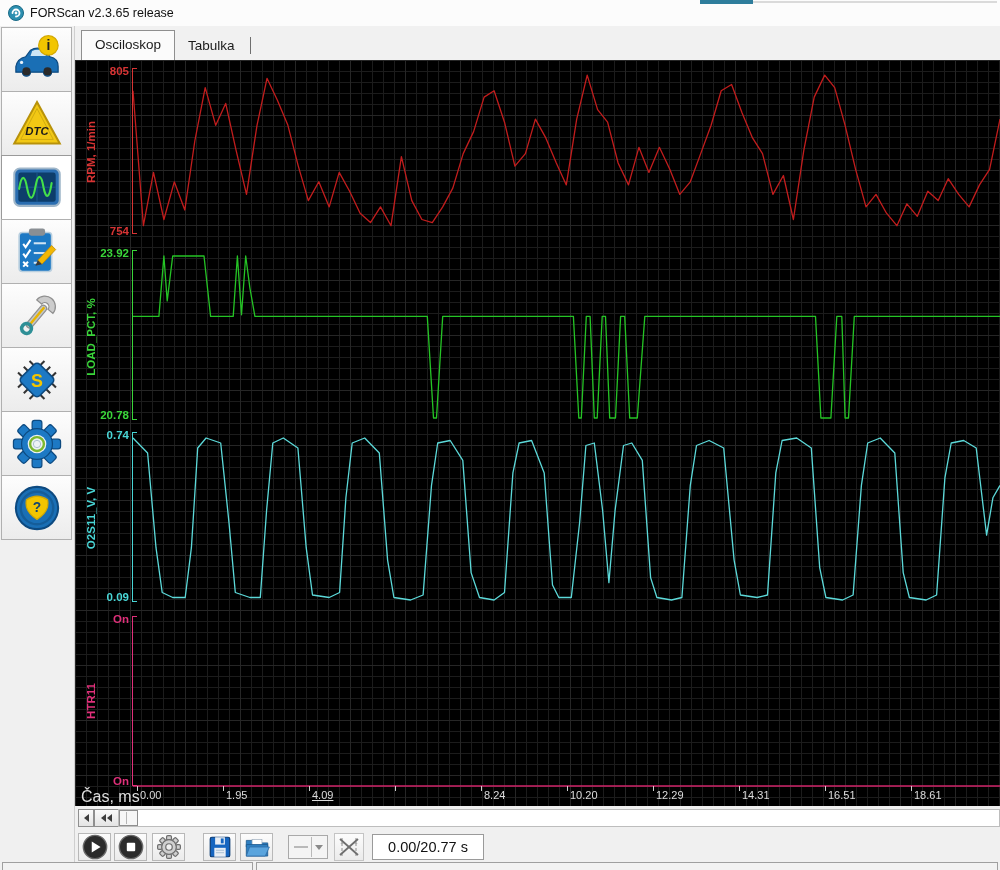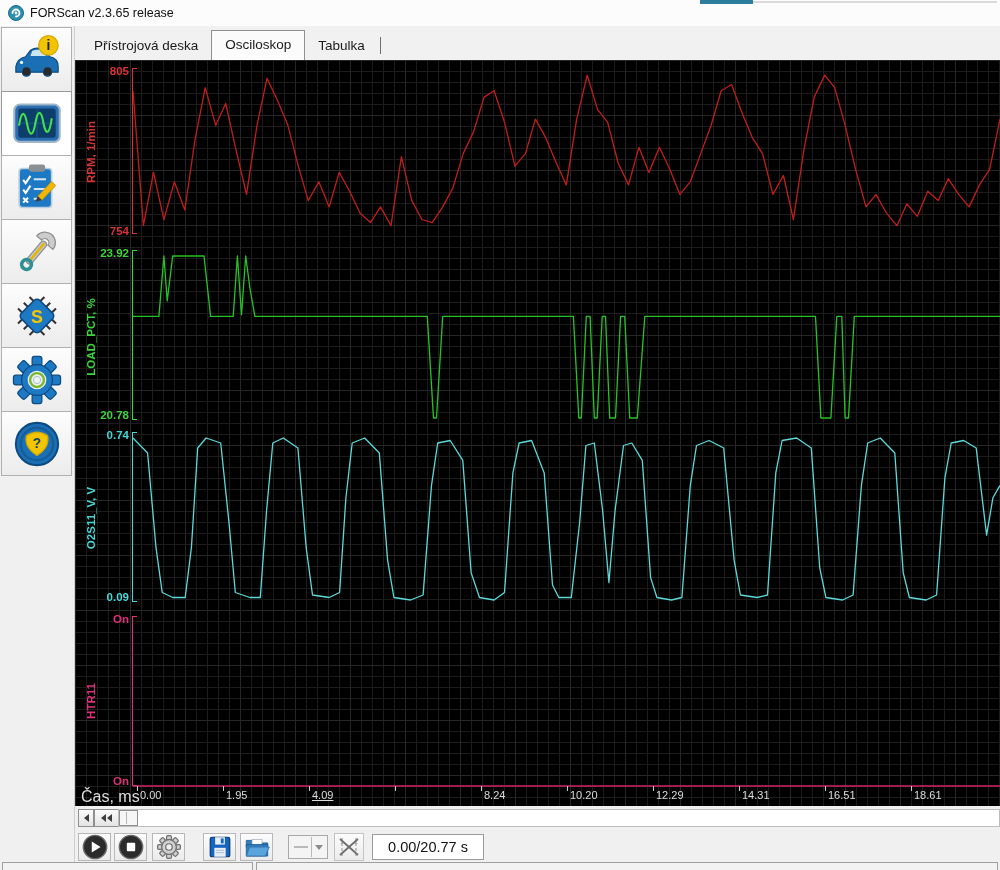--- a/index.html
+++ b/index.html
@@ -108,20 +108,27 @@
         <path d="M6 40 Q8 30 18 28 L24 20 Q32 15 42 20 L48 28 Q58 30 58 40 L58 47 H50 A5 5 0 0 1 40 47 H24 A5 5 0 0 1 14 47 H6 Z" fill="#1a6fb5" stroke="#0d4a80" stroke-width="1.5"></path>
         <path d="M26 21 Q32 17.5 40 21 L43 27 H24 Z" fill="#cde6f5"></path>
         <circle cx="19" cy="46" r="5" fill="#2a2a2a"></circle>
           <circle cx="45" cy="46" r="5" fill="#2a2a2a"></circle>
         <circle cx="13" cy="35" r="2" fill="#e8f2fa"></circle>
         <circle cx="46" cy="14" r="12" fill="#f2c500" stroke="#d4a900" stroke-width="1.5"></circle>
         <text x="46" y="20" text-anchor="middle" font-size="17" font-weight="bold" fill="#222">i</text>
       </svg>
     </div>
 
+    <div class="sb-btn">
+      <svg viewBox="0 0 64 64">
+        <polygon points="32,5 60,56 4,56" fill="#f2c814" stroke="#b8920a" stroke-width="2.5"></polygon>
+        <polygon points="32,13 52,51 12,51" fill="none" stroke="#c9a40e" stroke-width="1"></polygon>
+        <text x="32" y="45" text-anchor="middle" font-size="14" font-weight="bold" font-style="italic" fill="#1a1a1a">DTC</text>
+      </svg>
+    </div>
 
     <div class="sb-btn active">
       <svg viewBox="0 0 64 64">
         <rect x="4" y="8" width="56" height="46" rx="7" fill="#2a6db0" stroke="#9fb6c9" stroke-width="2.5"></rect>
         <rect x="9" y="13" width="46" height="36" rx="3" fill="#0d3d6b"></rect>
         <line x1="32" y1="13" x2="32" y2="49" stroke="#1f5d94" stroke-width="1"></line>
         <line x1="9" y1="31" x2="55" y2="31" stroke="#1f5d94" stroke-width="1"></line>
         <path d="M10 33 C13 15 17 15 20 33 C23 48 27 48 30 31 C33 14 37 14 40 31 C43 46 47 46 50 26" fill="none" stroke="#44e04a" stroke-width="2.6" stroke-linecap="round"></path>
       </svg>
     </div>
@@ -198,21 +205,20 @@
       <svg viewBox="0 0 64 64">
         <circle cx="32" cy="32" r="26" fill="#1a6fb5" stroke="#0d4a80" stroke-width="2.5"></circle>
         <circle cx="32" cy="32" r="20" fill="none" stroke="#155d99" stroke-width="3"></circle>
         <path d="M19 22 Q32 13 45 22 Q48 36 32 46 Q16 36 19 22 Z" fill="#f2c500" stroke="#d4a900" stroke-width="1.5"></path>
         <text x="32" y="37" text-anchor="middle" font-size="17" font-weight="bold" fill="#14456e">?</text>
       </svg>
     </div>
   </div>
 
   <div id="tabbar">
-    <div class="tab">Přístrojová deska</div>
     <div class="tab active">Osciloskop</div>
     <div class="tab">Tabulka</div>
     <div class="tabsep"></div>
   </div>
 
   <div id="chart">
     <svg id="traces" viewBox="0 0 925 746">
         <polyline points="58.0,30.8 68.4,165.7 78.5,112.4 88.9,159.5 99.3,121.8 109.8,150.0 119.8,81.0 130.2,27.7 140.7,65.3 150.7,43.4 161.1,90.4 171.5,134.4 182.0,65.3 192.0,18.3 202.4,40.2 212.9,65.3 223.3,106.1 233.3,140.6 243.8,121.8 254.2,146.9 264.2,112.4 274.6,131.2 285.1,153.2 295.5,162.6 305.5,146.9 316.0,165.7 326.4,96.7 336.8,140.6 346.9,159.5 357.3,162.6 367.7,146.9 377.8,128.1 388.2,93.6 398.6,71.6 409.1,37.1 419.1,30.8 429.5,62.2 439.9,106.1 450.4,93.6 460.4,59.1 470.8,77.9 481.3,103.0 491.3,124.9 501.7,59.1 512.2,15.1 522.6,49.6 532.6,62.2 543.1,103.0 553.5,124.9 563.9,87.3 573.9,112.4 584.4,87.3 594.8,109.3 604.8,134.4 615.3,121.8 625.7,93.6 636.1,65.3 646.2,30.8 656.6,24.5 667.0,52.8 677.5,77.9 687.5,93.6 697.9,134.4 708.4,115.5 718.4,159.5 728.8,90.4 739.2,37.1 749.7,15.1 759.7,27.7 770.1,65.3 780.6,109.3 791.0,146.9 801.0,134.4 811.5,153.2 821.9,165.7 831.9,143.8 842.3,156.3 852.8,131.2 863.2,140.6 873.2,118.7 883.7,134.4 894.1,146.9 904.5,124.9 914.6,109.3 925.0,59.1" fill="none" stroke="#c21d1d" stroke-width="1.3" stroke-linejoin="round"></polyline>
         <polyline points="58.0,256.4 83.9,256.4 88.9,196.0 92.2,240.9 97.7,196.0 129.0,196.0 135.6,256.4 158.2,256.4 162.4,196.0 166.5,254.8 170.7,196.0 174.9,228.0 179.9,256.4 352.3,256.4 358.5,358.0 361.5,358.0 367.7,256.4 498.4,256.4 503.8,358.0 506.3,358.0 511.3,256.4 515.1,256.4 519.3,358.0 522.2,358.0 527.2,256.4 530.5,256.4 534.7,358.0 540.5,358.0 545.6,256.4 549.7,256.4 554.7,358.0 562.3,358.0 569.8,256.4 740.5,256.4 745.9,358.0 755.9,358.0 761.8,256.4 766.8,256.4 770.1,358.0 773.5,358.0 779.3,256.4 925.0,256.4" fill="none" stroke="#25c425" stroke-width="1.3" stroke-linejoin="round"></polyline>
         <polyline points="58.0,378.0 72.6,393.0 81.0,487.7 87.2,532.5 97.7,537.5 110.2,537.5 116.4,487.7 122.7,388.0 131.1,378.0 145.7,383.0 154.0,462.7 160.3,532.5 174.9,537.5 185.3,537.5 191.6,450.3 197.8,383.0 208.3,378.0 222.9,388.0 231.2,487.7 237.5,535.0 254.2,537.5 264.6,532.5 270.9,437.8 277.2,383.0 289.7,378.0 304.3,393.0 312.6,500.1 318.9,537.5 335.6,540.0 348.1,535.0 356.5,425.4 362.7,383.0 375.2,380.5 387.8,400.4 396.1,512.6 404.5,537.5 419.1,540.0 429.5,532.5 437.9,412.9 444.1,383.0 456.6,380.5 469.2,412.9 477.5,525.0 483.8,537.5 496.3,537.5 504.6,462.7 510.9,385.5 519.3,383.0 527.6,450.3 533.9,522.6 540.1,450.3 548.5,385.5 556.8,383.0 567.3,400.4 575.6,517.6 581.9,537.5 596.5,540.0 606.9,537.5 615.3,425.4 621.5,385.5 634.1,380.5 648.7,388.0 659.1,500.1 665.4,535.0 682.1,537.5 692.5,535.0 700.8,412.9 707.1,380.5 721.7,378.0 736.3,388.0 744.7,507.6 750.9,537.5 767.6,540.0 778.1,535.0 786.4,425.4 792.7,383.0 805.2,378.0 819.8,393.0 828.2,512.6 834.4,537.5 851.1,540.0 861.6,535.0 869.9,417.9 876.2,383.0 888.7,380.5 901.2,388.0 911.6,475.2 917.9,437.8 925.0,425.4" fill="none" stroke="#5cd9d9" stroke-width="1.3" stroke-linejoin="round"></polyline>

